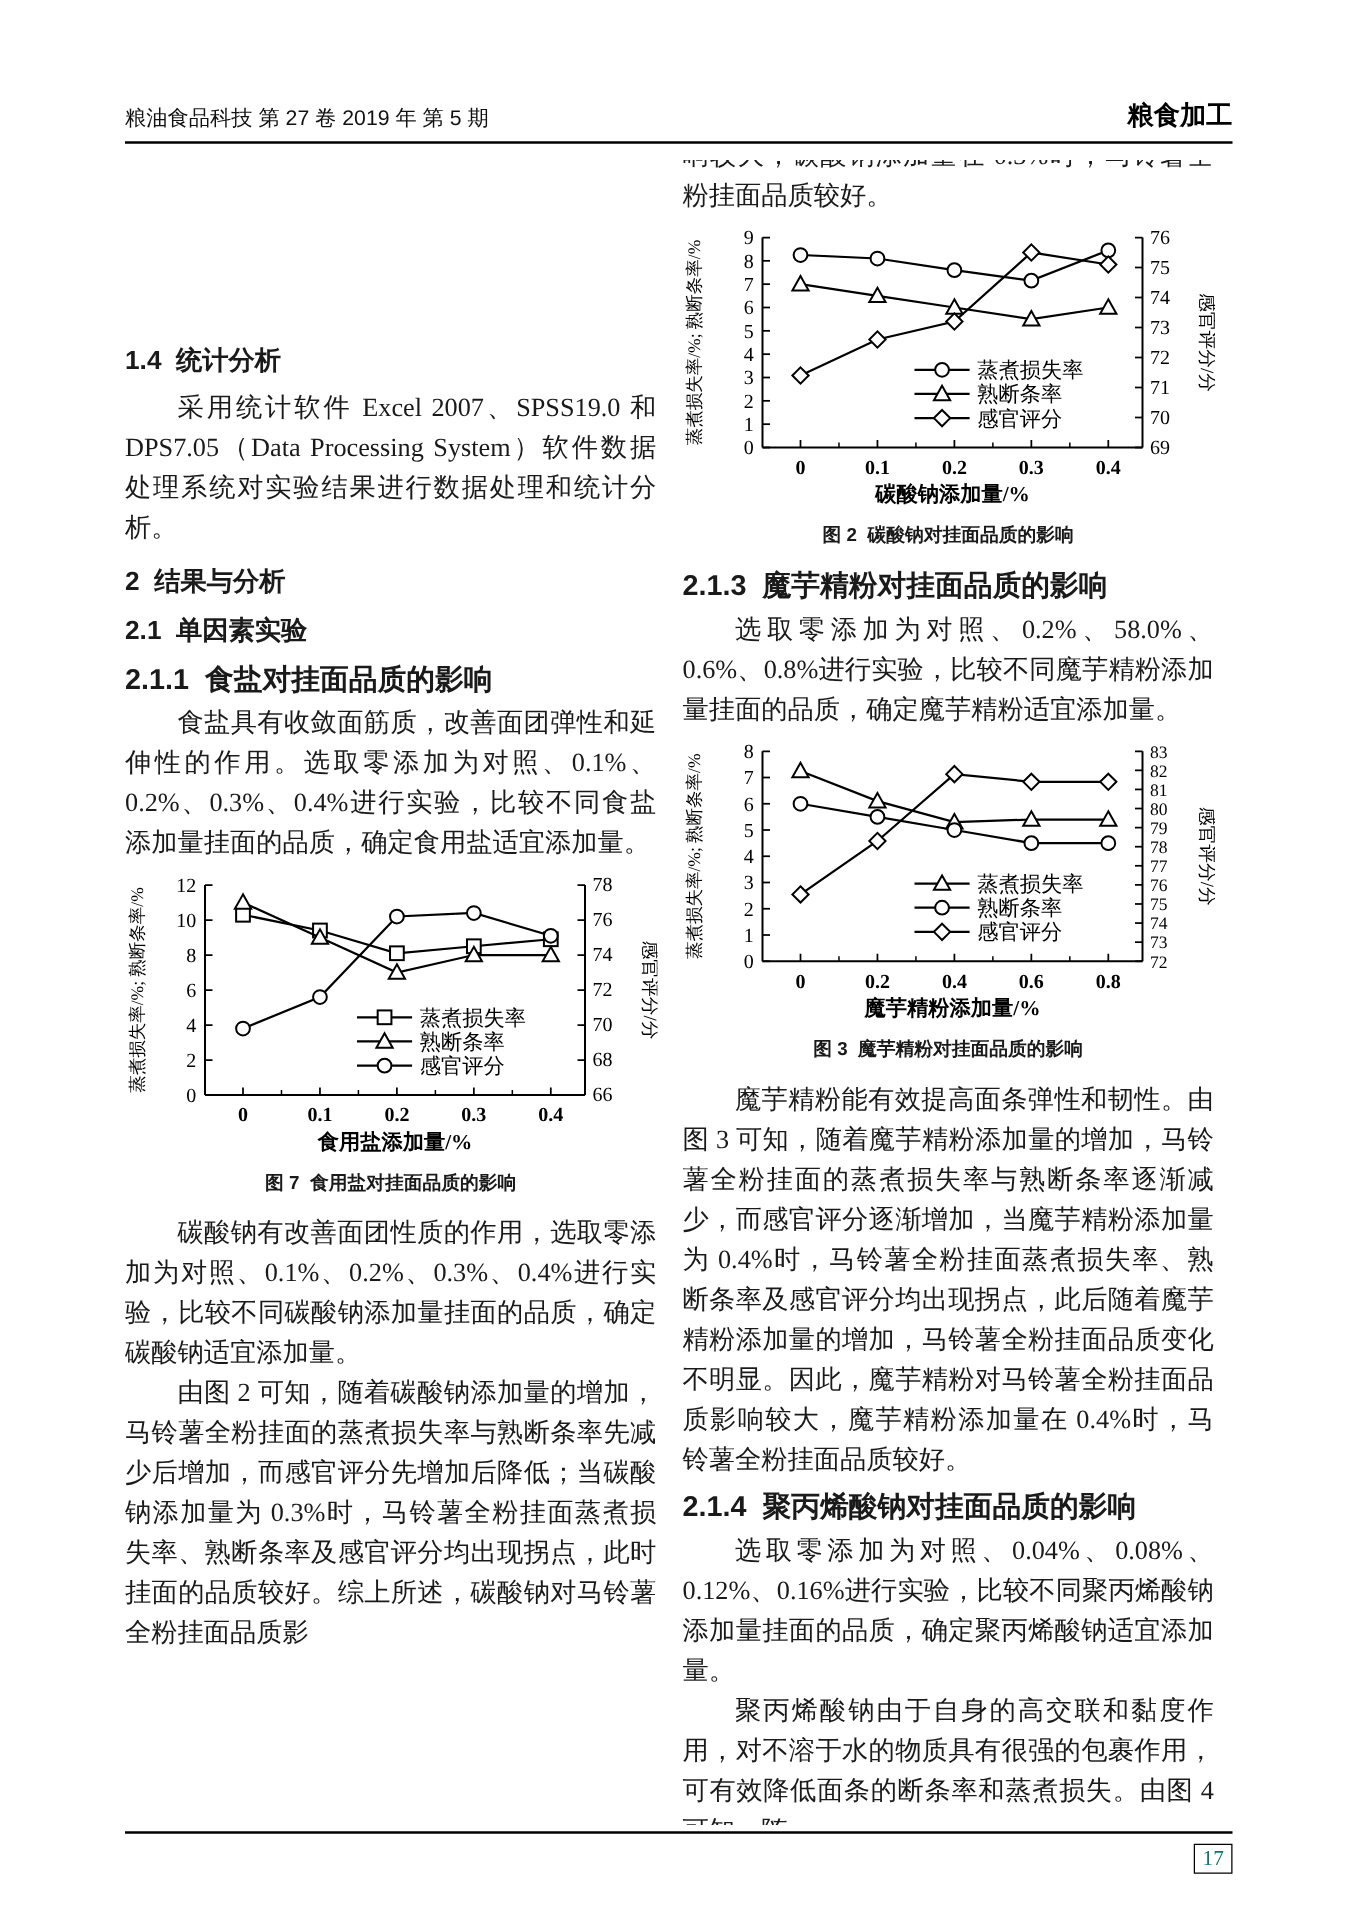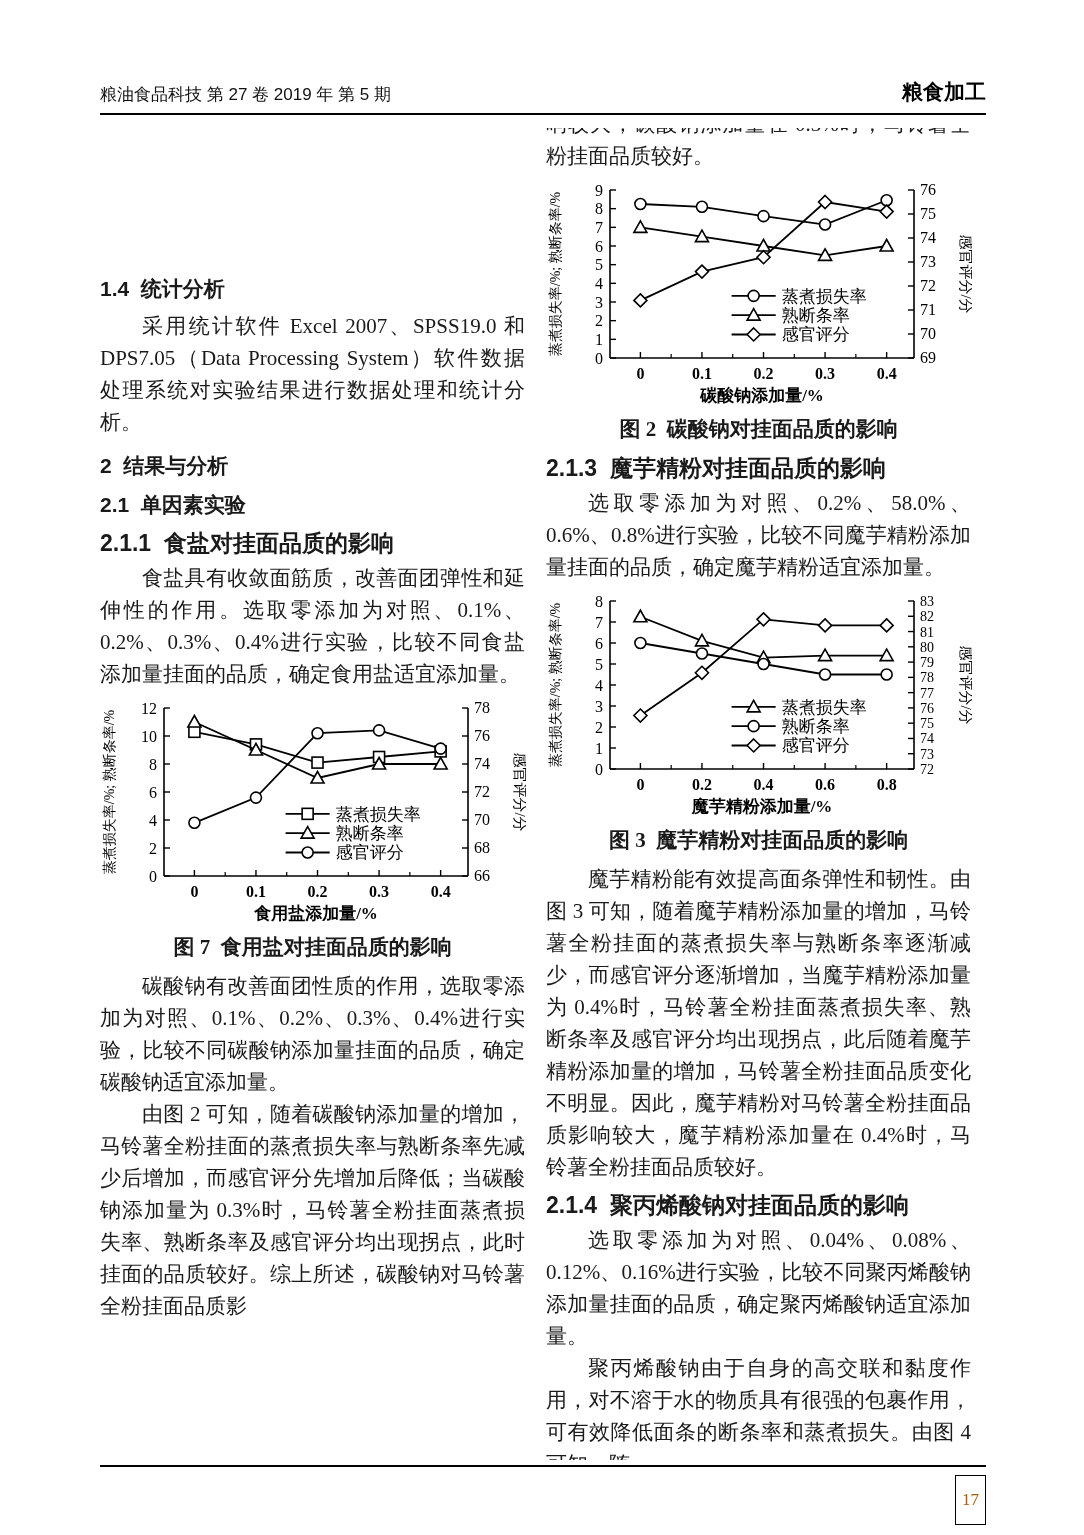--- a/index.html
+++ b/index.html
@@ -21,27 +21,27 @@
   .col{width:425px;font-size:21px;line-height:32px;text-align:justify;}
   .col p{margin:0;text-indent:2em;}
   .col p.p-cont{text-indent:0;}
   .h1{font-family:Liberation Sans, sans-serif;font-weight:bold;font-size:21px;margin:12px 0 7px;white-space:pre-wrap;}
   .h2{font-family:"Liberation Sans","DejaVu Sans",sans-serif;font-weight:bold;font-size:21px;margin:6px 0 5px;white-space:pre-wrap;}
   .h3{font-family:"Liberation Sans","DejaVu Sans",sans-serif;font-weight:bold;font-size:23px;margin:6px 0 3px;white-space:pre-wrap;}
   figure.fig{margin:8px 0 10px;padding:0;}
   figure.fig svg{display:block;}
   svg text{font-family:"Liberation Serif","DejaVu Serif",serif;fill:#000;}
   figcaption.cap{
-    text-align:center;font-family:Liberation Serif, serif;
-    font-weight:bold;font-size:21px;margin-top:4px;white-space:pre-wrap;line-height:26px;
+    text-align:center;font-family:Liberation Sans, sans-serif;
+    font-weight:bold;font-size:15px;margin-top:4px;white-space:pre-wrap;line-height:26px;
   }
   .footer-rule{position:absolute;left:100px;top:1443px;width:886px;height:2px;background:#000;}
   .page-number{
     position:absolute;top:1453px;right:98px;
-    border:1.5px solid #000;padding:13px 6px;font-size:17px;line-height:22px;color:#a16207;
+    border:1.5px solid #000;padding:0 6px;font-size:17px;line-height:22px;color:#0f766e;
   }
 </style>
 </head>
 <body>
 
 <div class="page">
 
   <div class="header">
     <span class="journal">粮油食品科技 第 27 卷 2019 年 第 5 期</span>
     <span class="section-label">粮食加工</span>

